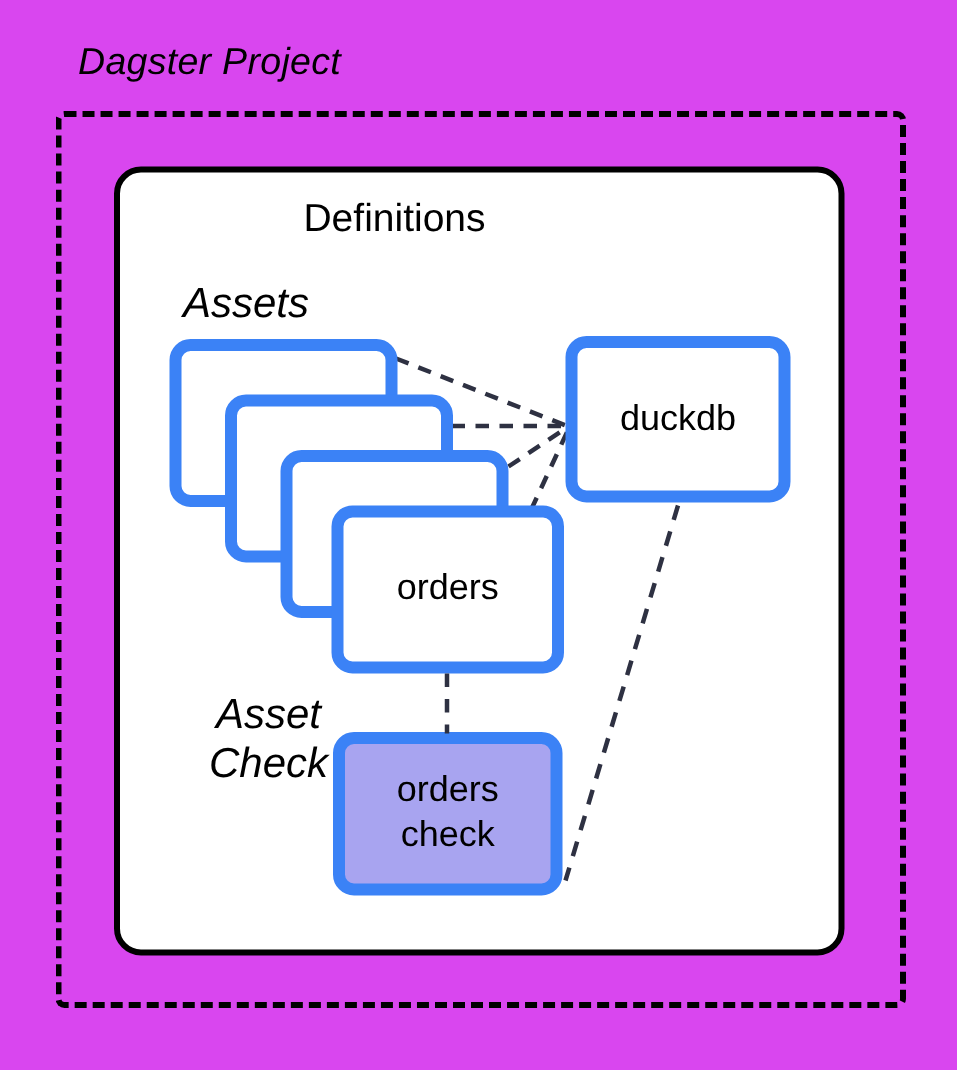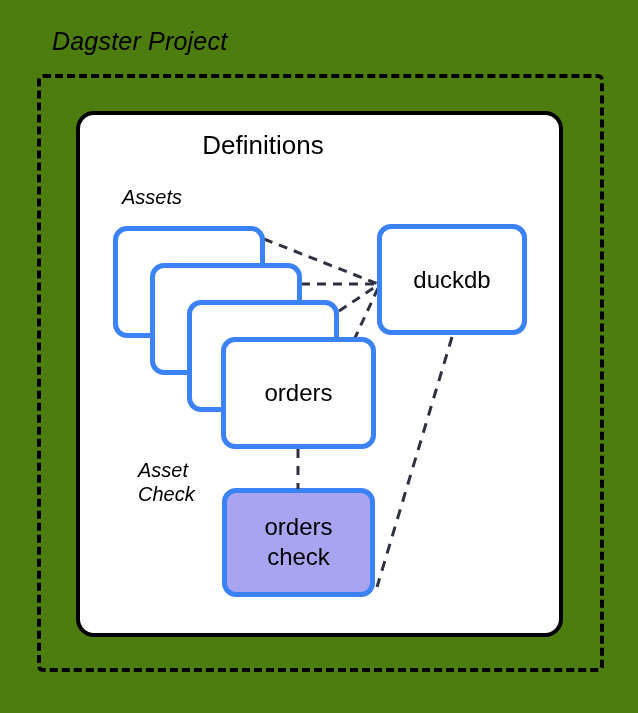--- a/index.html
+++ b/index.html
@@ -7,21 +7,21 @@
     padding: 0;
     background: #ffffff;
   }
   body {
     font-family: "Liberation Sans", "DejaVu Sans", sans-serif;
   }
   #canvas {
     position: relative;
     width: 638px;
     height: 713px;
-    background: #4d7c0f;
+    background: #d946ef;
     overflow: hidden;
   }
 
   
   .project-frame {
     position: absolute;
     left: 37px;
     top: 74px;
     width: 567px;
     height: 598px;
@@ -58,39 +58,39 @@
     top: 130px;
     width: 526px;
     text-align: center;
     font-size: 26px;
     color: #000000;
   }
 
   
   .section-label {
     position: absolute;
-    font-size: 20px;
+    font-size: 28px;
     font-style: italic;
     color: #000000;
     white-space: nowrap;
   }
   .label-assets   { left: 122px; top: 186px; }
   .label-resource { left: 388px; top: 186px; }
   .label-asset-check {
     left: 138px;
     top: 459px;
-    text-align: left;
+    text-align: center;
     line-height: 1.18;
     width: 82px;
   }
 
   
   .card {
     position: absolute;
-    border: 5px solid #3b82f6;
+    border: 8px solid #3b82f6;
     border-radius: 14px;
     background: #ffffff;
     box-sizing: border-box;
     padding-left: 28px;
   }
   .card-stack-1 { left: 113px; top: 226px; width: 152px; height: 112px; z-index: 4; }
   .card-stack-2 { left: 150px; top: 263px; width: 152px; height: 112px; z-index: 5; }
   .card-stack-3 { left: 187px; top: 300px; width: 152px; height: 112px; z-index: 6; }
   .card-stack-4 { left: 221px; top: 337px; width: 155px; height: 112px; z-index: 7; }
 

